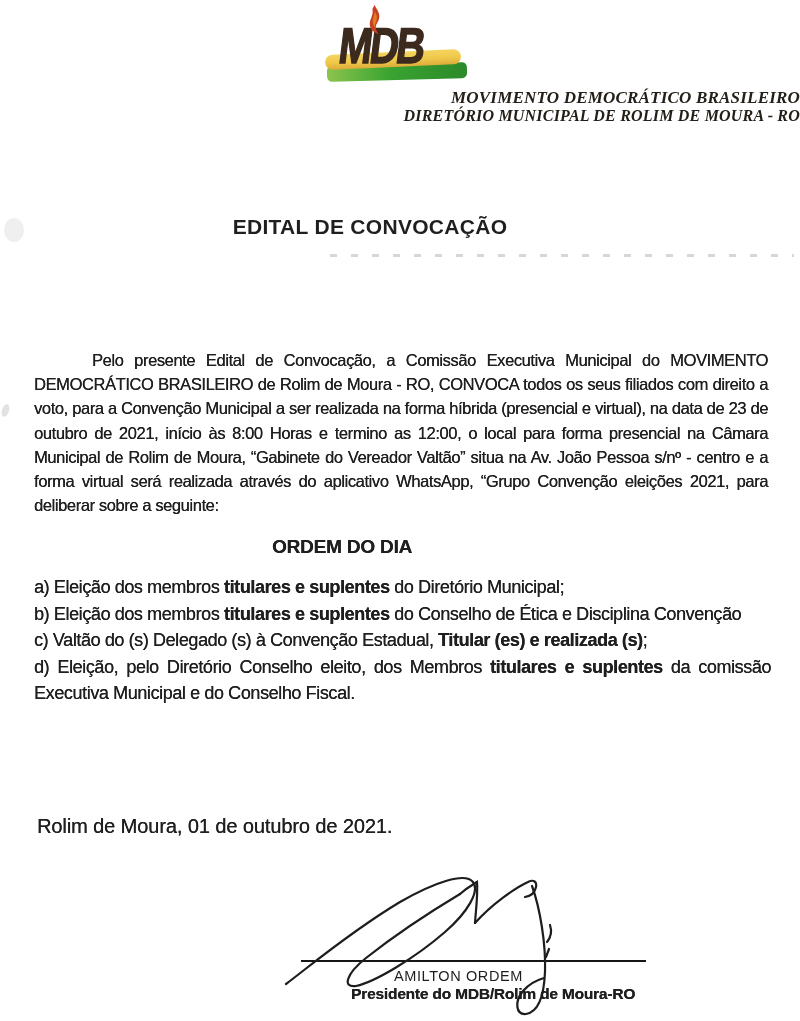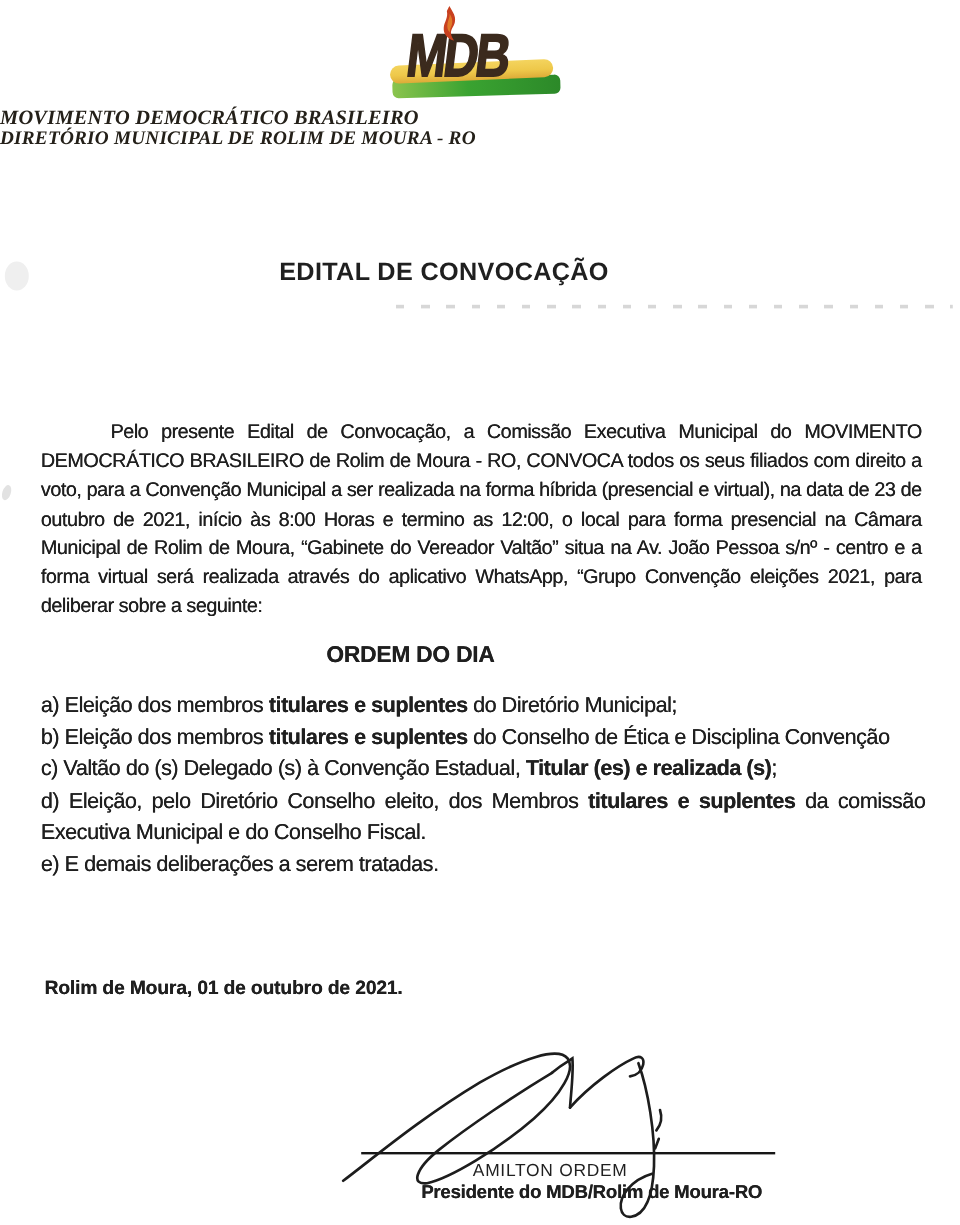--- a/index.html
+++ b/index.html
@@ -24,21 +24,21 @@
     background:linear-gradient(180deg,#f4d45e,var(--bar-yellow,#eec84a) 55%,#ddab38);
     border-radius:8px; transform:rotate(-2.5deg);
   }
   .bar-green {
     position:absolute; left:7px; top:62px; width:140px; height:16px; z-index:1;
     background:linear-gradient(90deg,#8bc44e,var(--bar-green,#3aa331) 45%,#2c8929);
     border-radius:5px; transform:rotate(-1.6deg);
   }
   
   .org-line {
-    position:absolute; left:0; width:100%; text-align:left;
+    position:absolute; left:0; width:100%; text-align:right;
     font-family:"Liberation Serif","DejaVu Serif",serif;
     font-weight:bold; font-style:italic; color:#242019; letter-spacing:.2px;
   }
   .org-line1 { top:88px; font-size:17px; }
   .org-line2 { top:107px; font-size:16px; }
   
   .doc-title {
     position:absolute; top:215px; left:0; width:100%; text-align:center;
     font-size:21px; font-weight:bold; letter-spacing:.3px;
     transform:translateX(-30px);
@@ -65,21 +65,21 @@
   .agenda {
     position:absolute; top:574px; left:34px; width:737px;
     font-size:18px; line-height:26.6px; letter-spacing:-.4px;
     text-shadow:.2px 0 0 currentColor;
   }
   .agenda-item { text-align:justify; }
   .agenda-item b { font-weight:bold; }
   
   .date-line {
     position:absolute; top:815px; left:37px;
-    font-size:16px; font-weight:bold; letter-spacing:-.1px;
+    font-size:20px; font-weight:normal; letter-spacing:-.1px;
     text-shadow:.2px 0 0 currentColor;
   }
   .sig-scribble { position:absolute; left:280px; top:874px; width:290px; height:145px; z-index:5; pointer-events:none; }
   .sig-line { position:absolute; left:301px; top:960px; width:345px; height:2px; background:#161616; }
   .signer-name { position:absolute; left:394px; top:968px; font-size:14.5px; letter-spacing:.6px; }
   .signer-role { position:absolute; left:351px; top:985px; font-size:15.5px; font-weight:bold; letter-spacing:-.2px; text-shadow:.2px 0 0 currentColor; }
 </style>
 </head>
 <body>
 
@@ -103,21 +103,20 @@
 
 <div class="para">Pelo presente Edital de Convocação, a Comissão Executiva Municipal do MOVIMENTO DEMOCRÁTICO BRASILEIRO de Rolim de Moura - RO, CONVOCA todos os seus filiados com direito a voto, para a Convenção Municipal a ser realizada na forma híbrida (presencial e virtual), na data de 23 de outubro de 2021, início às 8:00 Horas e termino as 12:00, o local para forma presencial na Câmara Municipal de Rolim de Moura, “Gabinete do Vereador Valtão” situa na Av. João Pessoa s/nº - centro e a forma virtual será realizada através do aplicativo WhatsApp, “Grupo Convenção eleições 2021, para deliberar sobre a seguinte:</div>
 
 <div class="agenda-heading">ORDEM DO DIA</div>
 
 <div class="agenda">
   <div class="agenda-item"><span>a) Eleição dos membros </span><b>titulares e suplentes</b><span> do Diretório Municipal;</span></div>
   <div class="agenda-item"><span>b) Eleição dos membros </span><b>titulares e suplentes</b><span> do Conselho de Ética e Disciplina Convenção</span></div>
   <div class="agenda-item"><span>c) Valtão do (s) Delegado (s) à Convenção Estadual, </span><b>Titular (es) e realizada (s)</b><span>;</span></div>
   <div class="agenda-item"><span>d) Eleição, pelo Diretório Conselho eleito, dos Membros </span><b>titulares e suplentes</b><span> da comissão Executiva Municipal e do Conselho Fiscal.</span></div>
-  <div class="agenda-item"><span>e) E demais deliberações a serem tratadas.</span></div>
 </div>
 
 <div class="date-line">Rolim de Moura, 01 de outubro de 2021.</div>
 
 <div class="sig-line"></div>
 <div class="signer-name">AMILTON ORDEM</div>
 <div class="signer-role">Presidente do MDB/Rolim de Moura-RO</div>
 
 <svg class="sig-scribble" viewBox="0 0 290 145" aria-hidden="true">
   <g fill="none" stroke="#1d1d1d" stroke-width="2.2" stroke-linecap="round">

